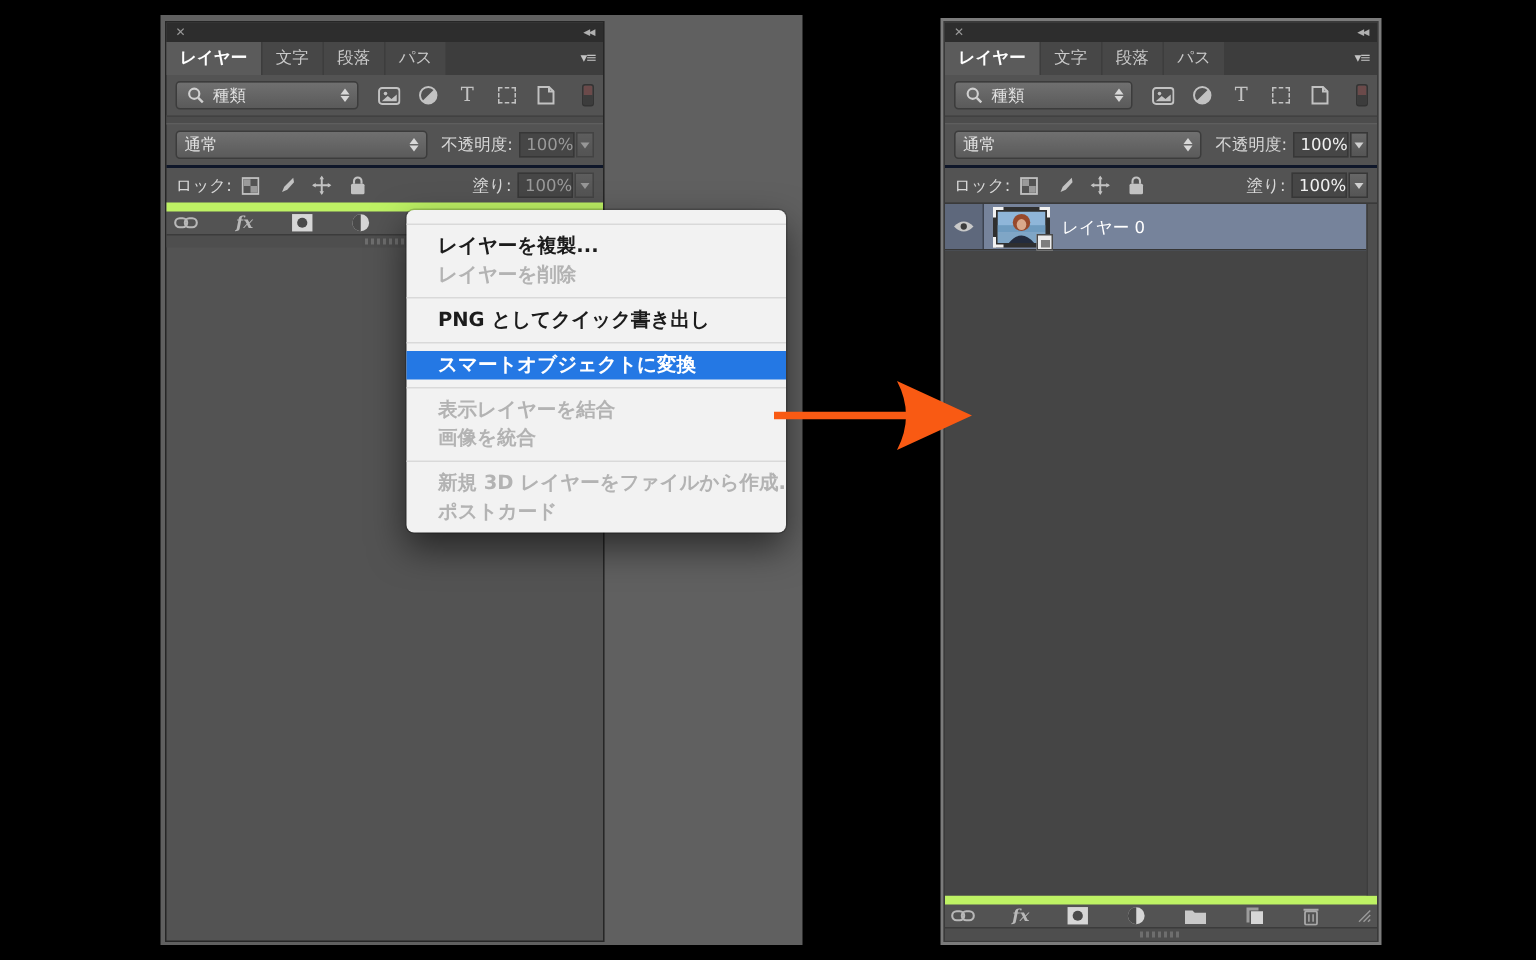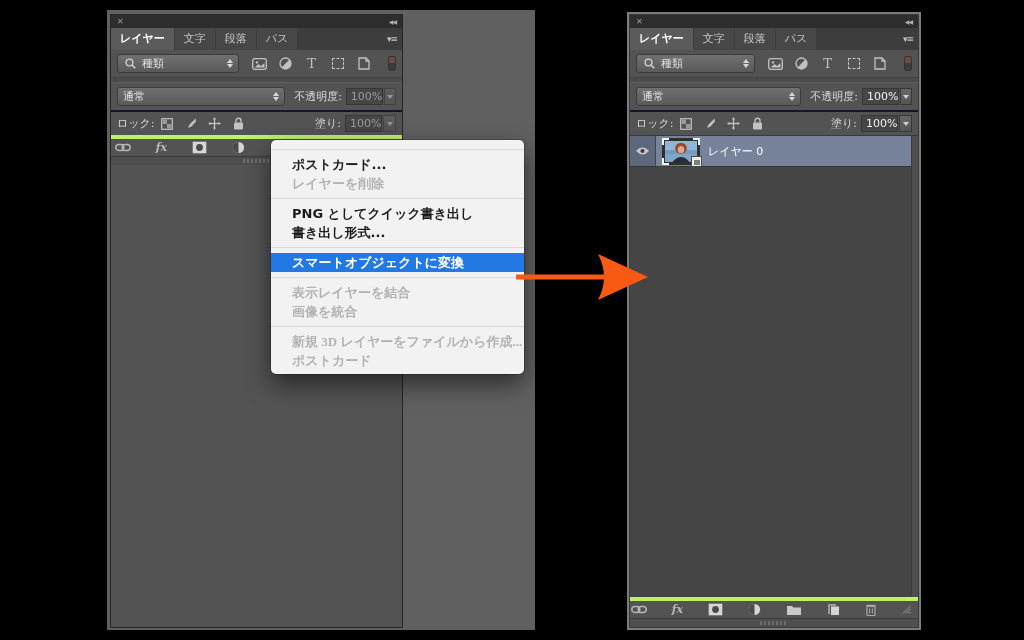--- a/index.html
+++ b/index.html
@@ -75,36 +75,36 @@
   .corner { position:absolute; width:7px; height:7px; }
   .corner.tl { left:0; top:0; border-left:2px solid #f2f2f2; border-top:2px solid #f2f2f2; }
   .corner.tr { right:0; top:0; border-right:2px solid #f2f2f2; border-top:2px solid #f2f2f2; }
   .corner.bl { left:0; bottom:0; border-left:2px solid #f2f2f2; border-bottom:2px solid #f2f2f2; }
   .corner.br { right:0; bottom:0; border-right:2px solid #f2f2f2; border-bottom:2px solid #f2f2f2; }
   .sobadge { position:absolute; right:-2px; bottom:-2px; width:11px; height:11px; background:#ececec;
              border:1px solid #4a4a4a; }
   .sobadge b { position:absolute; right:1px; bottom:1px; width:6px; height:5px; background:#7d7d7d; }
   .layer-name { font-size:11px; color:#fff; white-space:nowrap; }
 
-  .bottombar { height:21px; background:#535353; border-top:4px solid #bef264; display:flex; align-items:center;
-               justify-content:flex-end; gap:25px; padding:0 7px; flex:0 0 auto; }
+  .bottombar { height:21px; background:#535353; border-top:6px solid #bef264; display:flex; align-items:center;
+               justify-content:center; gap:25px; padding:0 7px; flex:0 0 auto; }
   .bicon { display:flex; align-items:center; justify-content:center; color:#b8b8b8; height:15px; }
   .fx-label { font-size:11px; font-style:italic; font-weight:bold; color:#b8b8b8;
               font-family:"DejaVu Serif","Liberation Serif",serif; }
   .bottomstrip { height:9px; background:#4e4e4e; border-top:1px solid #3b3b3b; display:flex;
                  align-items:center; justify-content:center; flex:0 0 auto; }
   .handle { width:28px; height:4px;
             background:repeating-linear-gradient(90deg,#6e6e6e 0 2px, transparent 2px 4px); }
 
   
   .context-menu { position:absolute; left:271px; top:140px; width:253px; background:#f2f2f2;
                   border-radius:5px; padding:4px 0; font-size:13px; font-weight:600; color:#1c1c1c;
                   box-shadow:0 10px 24px rgba(0,0,0,.55), 0 0 0 1px rgba(0,0,0,.18); z-index:5; }
   .mi { height:19px; line-height:19px; padding-left:21px; white-space:nowrap; overflow:hidden; }
-  .mi.disabled { color:#b3b3b3;font-family:Liberation Serif, serif; }
+  .mi.disabled { color:#b3b3b3; }
   .mi.highlight { background:#2478E4; color:#ffffff; }
   .msep { height:1px; background:#d9d9d9; margin:5px 0; }
 
   
   .arrow { position:absolute; left:508px; top:248px; z-index:9; }
 </style>
 </head>
 <body>
 
 <div class="stage">
@@ -472,25 +472,24 @@
           </svg>
       </span>
     </div>
     <div class="bottomstrip">
         <span class="handle"></span>
       </div>
   </section>
 
   <div class="context-menu">
     <div class="msep"></div>
-    <div class="mi">ポストカード...</div>
+    <div class="mi">レイヤーを複製...</div>
     <div class="mi disabled">レイヤーを削除</div>
     <div class="msep"></div>
     <div class="mi">PNG としてクイック書き出し</div>
-    <div class="mi">書き出し形式...</div>
     <div class="msep"></div>
     <div class="mi highlight">スマートオブジェクトに変換</div>
     <div class="msep"></div>
     <div class="mi disabled">表示レイヤーを結合</div>
     <div class="mi disabled">画像を統合</div>
     <div class="msep"></div>
     <div class="mi disabled">新規 3D レイヤーをファイルから作成...</div>
     <div class="mi disabled">ポストカード</div>
   </div>
 

